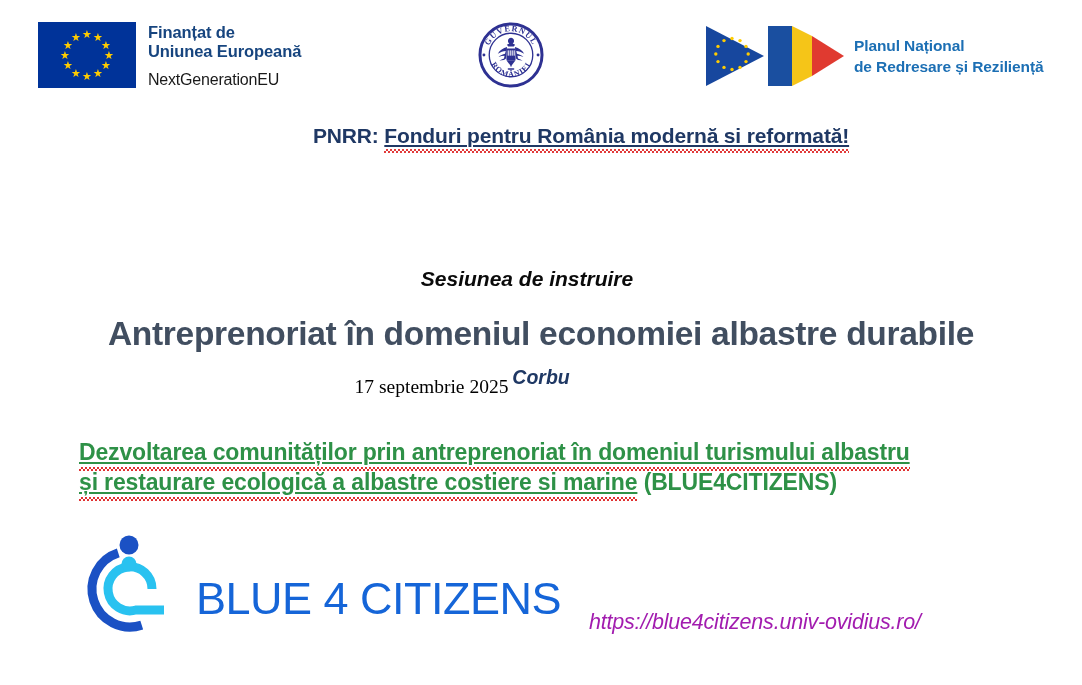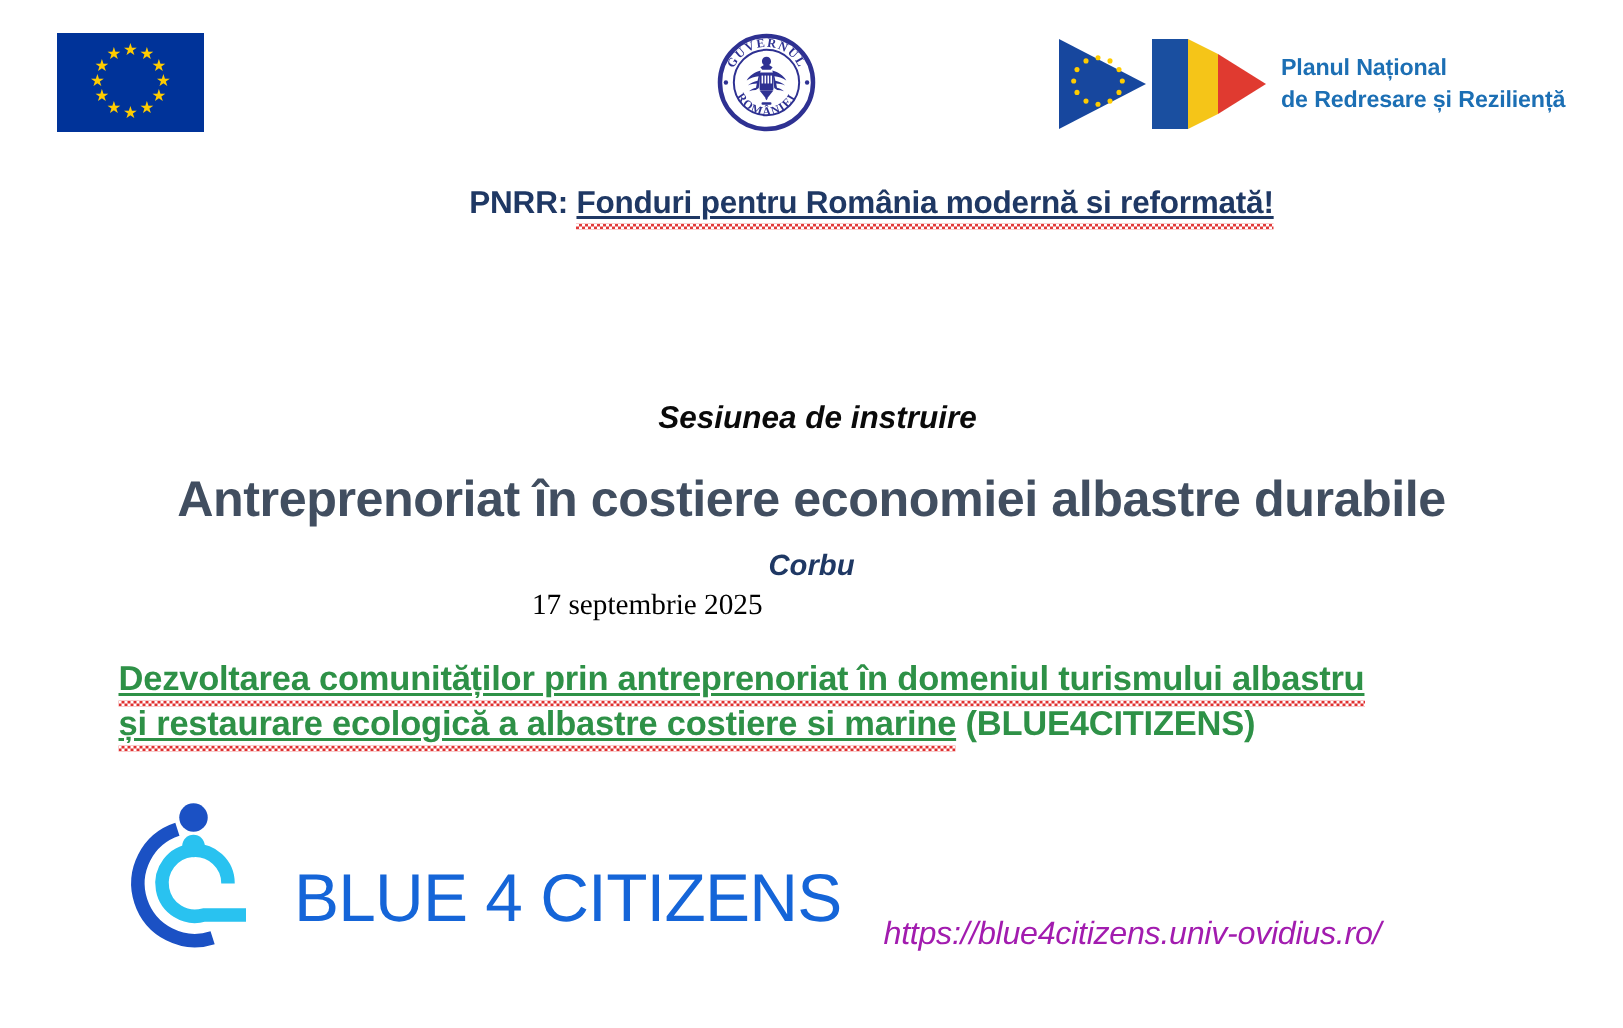--- a/index.html
+++ b/index.html
@@ -145,21 +145,20 @@
   
   .session-label {
     position: absolute;
     top: 267px;
     left: 0; width: 1054px;
     text-align: center;
     font-weight: bold;
     font-style: italic;
     font-size: 21px;
     color: #0a0a0a;
-    margin-left: 18px;
   }
   .main-title {
     position: absolute;
     top: 315px;
     left: 0; width: 1082px;
     text-align: center;
     font-weight: bold;
     font-size: 33.5px;
     color: #414e60;
     letter-spacing: -0.3px;
@@ -169,21 +168,21 @@
     top: 366px;
     left: 0; width: 1082px;
     text-align: center;
     font-weight: bold;
     font-style: italic;
     font-size: 19.5px;
     color: #1f3864;
   }
   .date {
     position: absolute;
-    top: 393px;
+    top: 376px;
     left: 0; width: 863px;
     text-align: center;
     font-family: "Liberation Serif", serif;
     font-size: 19.5px;
     color: #000;
   }
 
   
   .project-title {
     position: absolute;
@@ -243,20 +242,25 @@
       <span class="star" style="left:68px;  top:23px;"></span>
       <span class="star" style="left:71px;  top:33px;"></span>
       <span class="star" style="left:68px;  top:43px;"></span>
       <span class="star" style="left:60px;  top:51.1px;"></span>
       <span class="star" style="left:49px;  top:54px;"></span>
       <span class="star" style="left:38px;  top:51.1px;"></span>
       <span class="star" style="left:30px;  top:43px;"></span>
       <span class="star" style="left:27px;  top:33px;"></span>
       <span class="star" style="left:30px;  top:23px;"></span>
       <span class="star" style="left:38px;  top:14.9px;"></span>
+    </div>
+    <div class="eu-text">
+      <div class="l1">Finanțat de</div>
+      <div class="l1">Uniunea Europeană</div>
+      <div class="l2">NextGenerationEU</div>
     </div>
   </div>
 
   <div class="gov-seal">
     <svg viewBox="0 0 100 100" width="66" height="66" aria-hidden="true">
       <defs>
         <path id="arcTop" d="M 14,50 A 36,36 0 0 1 86,50" fill="none"></path>
         <path id="arcBot" d="M 17,50 A 33,33 0 0 0 83,50" fill="none"></path>
       </defs>
       <circle cx="50" cy="50" r="47" fill="none" stroke="#2e3192" stroke-width="4.5"></circle>
@@ -318,21 +322,21 @@
       <div class="pnrr-text">de Redresare și Reziliență</div>
     </div>
   </div>
 </div>
 
 <div class="pnrr-tagline">
   <span>PNRR: </span><span class="sq sq-nav">Fonduri pentru România modernă si reformată!</span>
 </div>
 
 <div class="session-label">Sesiunea de instruire</div>
-<div class="main-title">Antreprenoriat în costiere economiei albastre durabile</div>
+<div class="main-title">Antreprenoriat în domeniul economiei albastre durabile</div>
 <div class="place">Corbu</div>
 <div class="date">17 septembrie 2025</div>
 
 <div class="project-title">
   <span class="line">
     <span class="sq">Dezvoltarea comunităților prin antreprenoriat în domeniul turismului albastru</span>
   </span>
   <span class="line">
     <span class="sq">și restaurare ecologică a albastre costiere si marine</span><span> (BLUE4CITIZENS)</span>
   </span>

